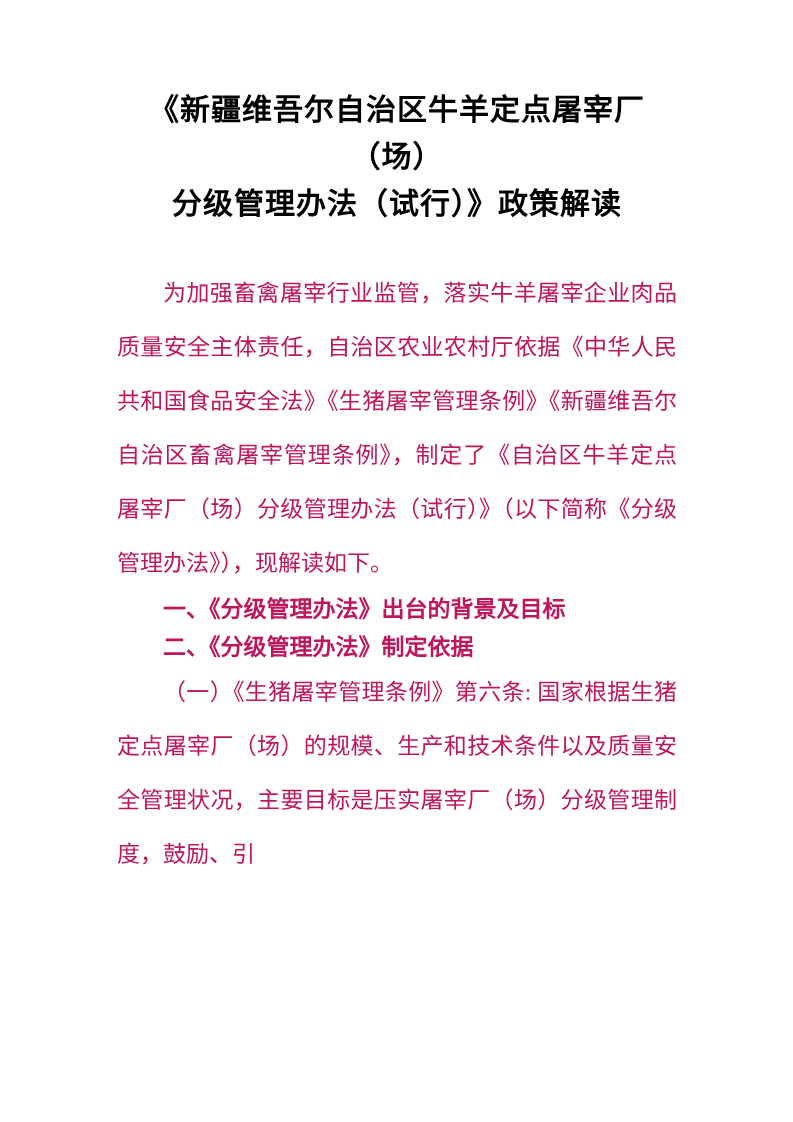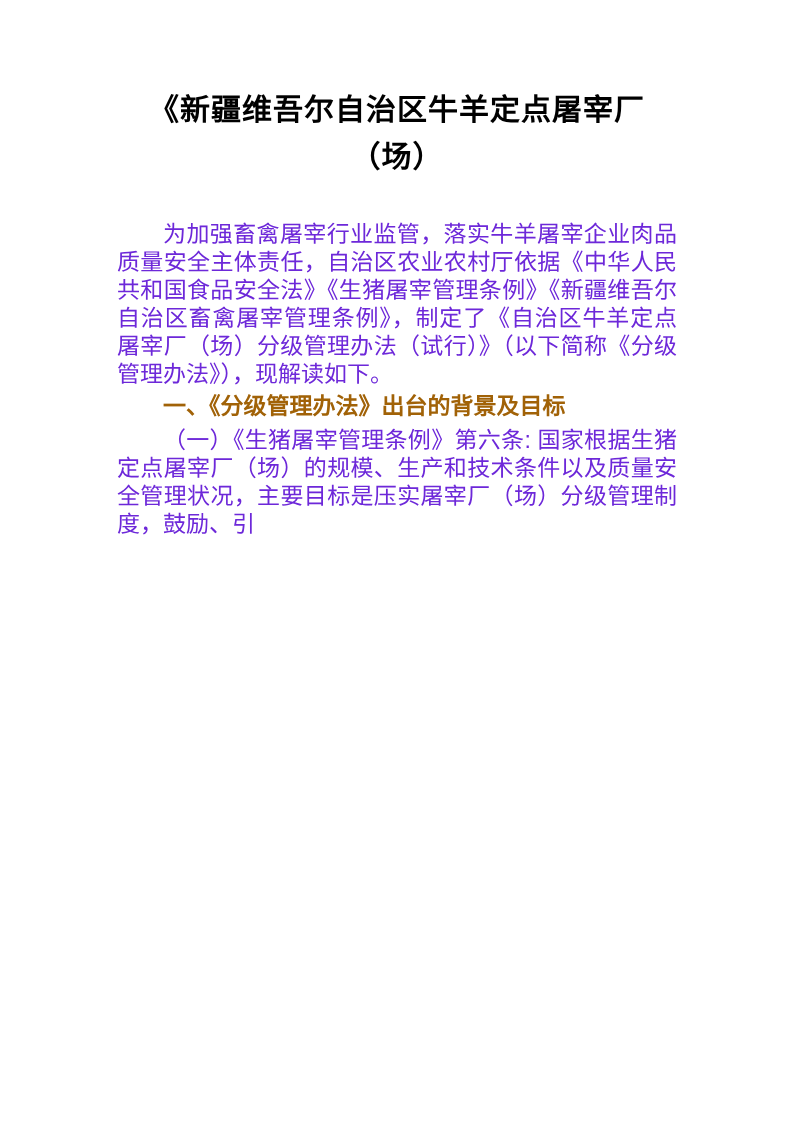--- a/index.html
+++ b/index.html
@@ -30,53 +30,55 @@
     letter-spacing: 1px;
   }
   .doc-title .title-line {
     display: block;
   }
   .doc-body {
     margin-top: 40px;
   }
   .para {
     margin: 0;
-    font-family: Liberation Sans, sans-serif;
+    font-family: Liberation Serif, serif;
     font-weight: normal;
     font-size: 23px;
-    line-height: 28px;
+    line-height: 54px;
     text-align: justify;
     text-indent: 2em;
-    color: #6d28d9;
+    color: #be185d;
   }
   .heading {
     margin: 0;
     font-family: "Liberation Sans", "DejaVu Sans", sans-serif;
     font-weight: bold;
     font-size: 23px;
     line-height: 37.5px;
     text-indent: 2em;
     text-align: left;
-    color: #a16207;
+    color: #be185d;
   }
 </style>
 </head>
 <body>
 
 <div class="page">
   <div class="content">
 
     <h1 class="doc-title">
       <span class="title-line">《新疆维吾尔自治区牛羊定点屠宰厂（场）</span>
+      <span class="title-line">分级管理办法（试行）》政策解读</span>
     </h1>
 
     <div class="doc-body">
       <p class="para">为加强畜禽屠宰行业监管，落实牛羊屠宰企业肉品质量安全主体责任，自治区农业农村厅依据《中华人民共和国食品安全法》《生猪屠宰管理条例》《新疆维吾尔自治区畜禽屠宰管理条例》，制定了《自治区牛羊定点屠宰厂（场）分级管理办法（试行）》（以下简称《分级管理办法》），现解读如下。</p>
 
       <h2 class="heading">一、《分级管理办法》出台的背景及目标</h2>
 
 
+      <h2 class="heading">二、《分级管理办法》制定依据</h2>
 
       <p class="para">（一）《生猪屠宰管理条例》第六条: 国家根据生猪定点屠宰厂（场）的规模、生产和技术条件以及质量安全管理状况，主要目标是压实屠宰厂（场）分级管理制度，鼓励、引</p>
     </div>
 
   </div>
 </div>
 
 </body></html>

